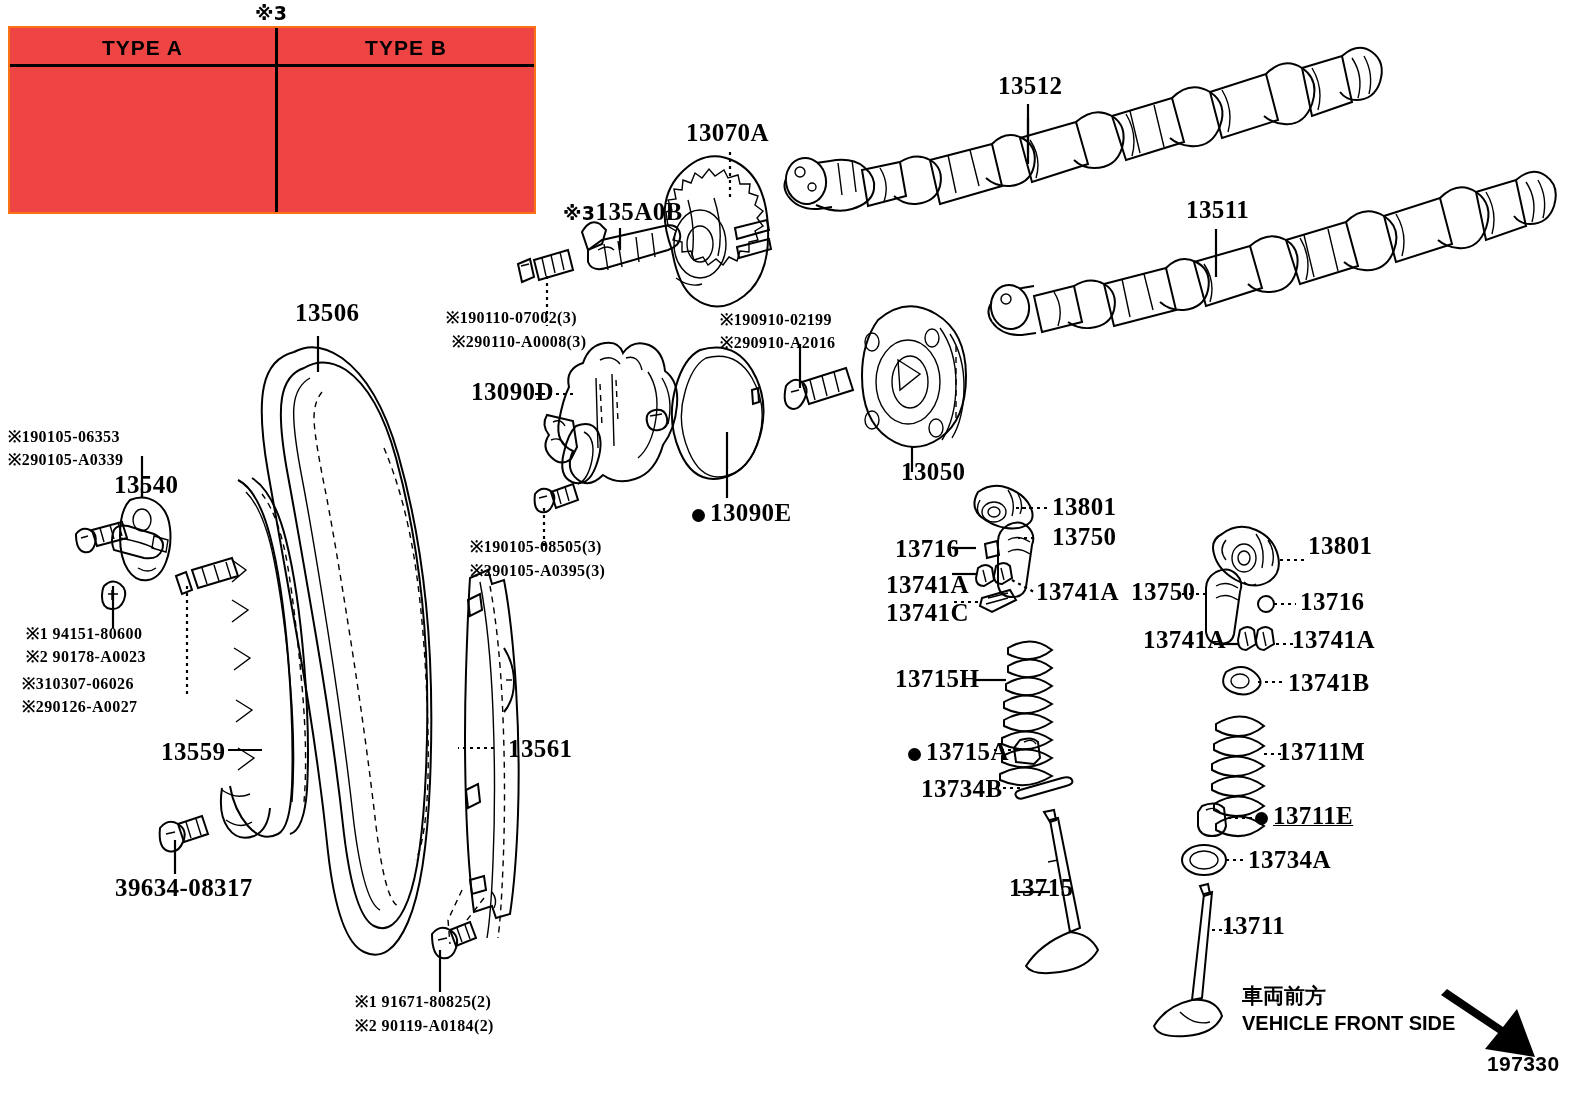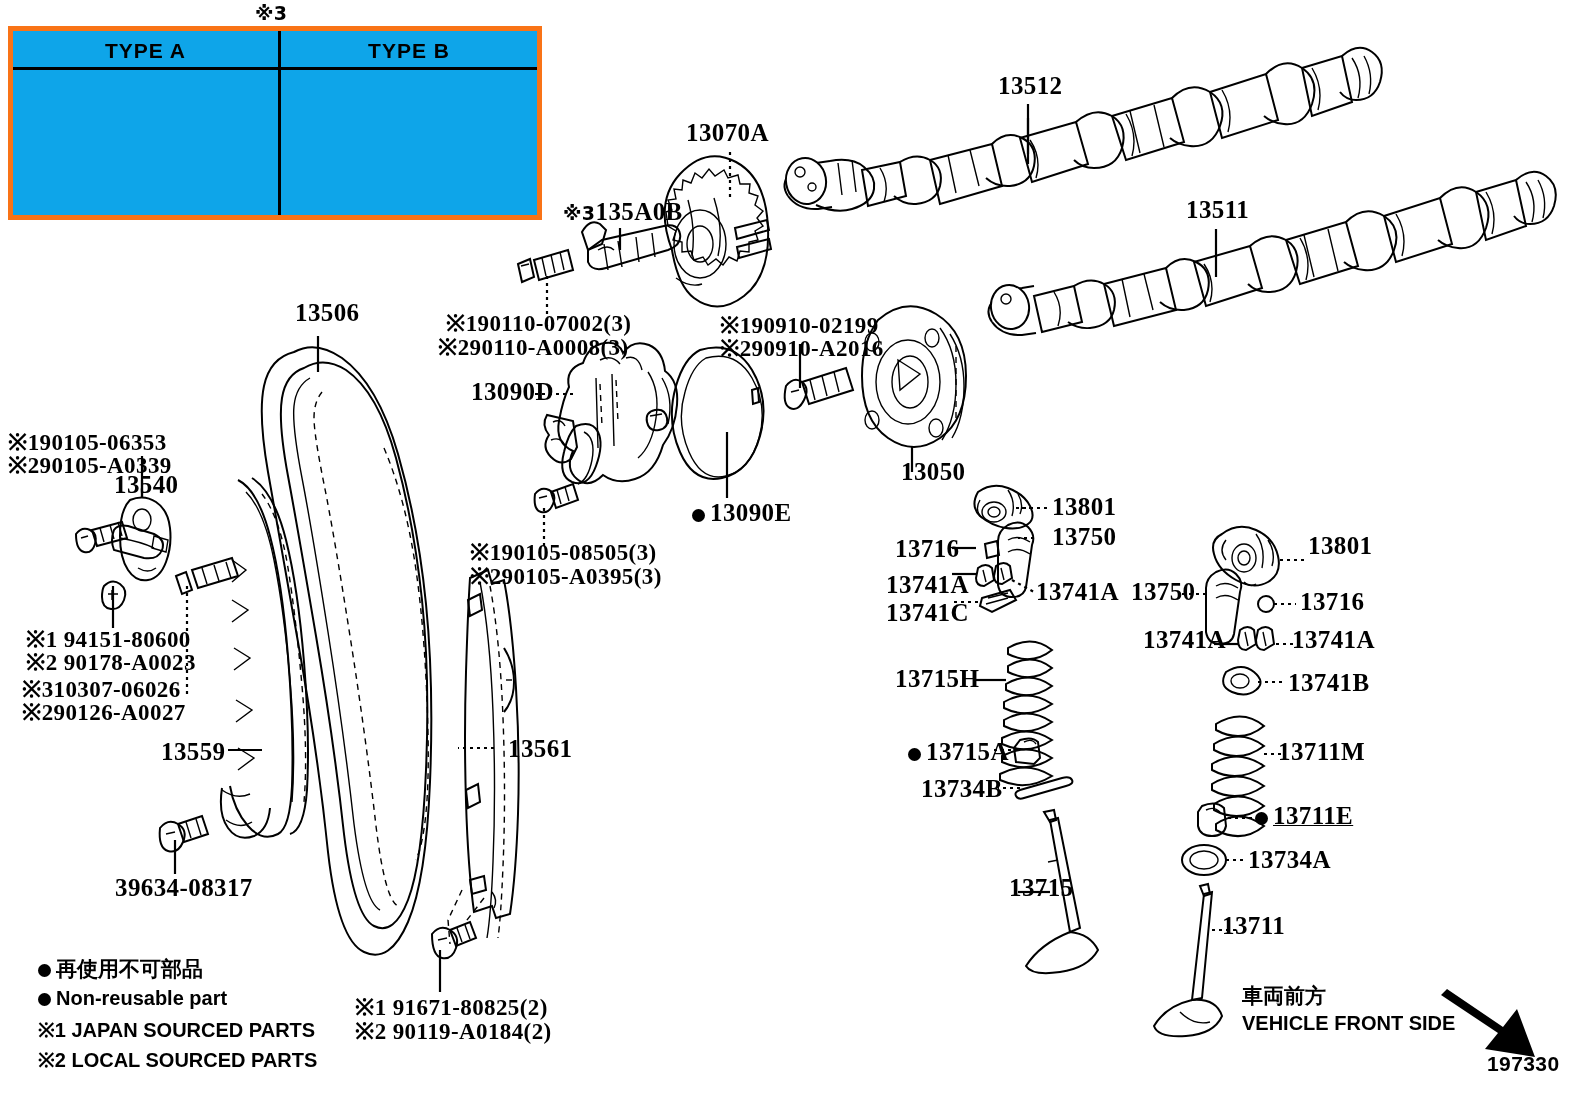--- a/index.html
+++ b/index.html
@@ -1,37 +1,37 @@
 <!DOCTYPE html>
 <html><head>
 <meta charset="utf-8">
 <style>
   html,body{margin:0;padding:0;background:#ffffff;}
   body{width:1592px;height:1099px;position:relative;overflow:hidden;
        font-family:"Liberation Serif",serif;color:#000;}
   #stage{position:absolute;left:0;top:0;width:1592px;height:1099px;}
   .lbl{position:absolute;white-space:nowrap;font-weight:bold;letter-spacing:.4px;}
   .pn{font-family:"Liberation Serif",serif;font-size:25px;font-weight:bold;}
-  .pn-sm{font-family:"Liberation Serif",serif;font-size:23px;font-weight:bold;}
+  .pn-sm{font-family:"Liberation Serif",serif;font-size:16px;font-weight:bold;}
   .tbl-hd{font-family:"Liberation Sans",sans-serif;font-size:21px;font-weight:bold;letter-spacing:1px;}
   .legend{font-family:"Liberation Sans",sans-serif;font-size:20px;font-weight:bold;}
   .legend-jp{font-family:"DejaVu Sans",sans-serif;font-size:21px;font-weight:bold;}
   .dot{display:inline-block;width:13px;height:13px;border-radius:50%;background:#000;
        vertical-align:middle;margin-right:5px;position:relative;top:-2px;}
   .kome{font-family:"DejaVu Sans",sans-serif;font-size:19px;font-weight:bold;}
   svg{position:absolute;left:0;top:0;}
   .ln{stroke:#000;fill:none;}
   .sld{stroke:#000;stroke-width:2;fill:none;}
   .thin{stroke:#000;stroke-width:1.4;fill:none;}
   .lead{stroke:#000;stroke-width:2.2;fill:none;}
   .leadd{stroke:#000;stroke-width:2.2;fill:none;stroke-dasharray:3 4;}
   .fillw{fill:#fff;stroke:#000;stroke-width:2;}
   .fillw1{fill:#fff;stroke:#000;stroke-width:1.5;}
   .dashd{stroke:#000;stroke-width:1.4;fill:none;stroke-dasharray:6 5;}
-  .tblbox{position:absolute;border:5px solid #f97316;background:#0ea5e9;}
+  .tblbox{position:absolute;border:2px solid #f97316;background:#ef4444;}
 </style>
 </head>
 <body>
 
 <div id="stage">
 
   <svg width="1592" height="1099" viewBox="0 0 1592 1099">
 
     <g>
       <path class="fillw1" d="M22 140 h16 v32 h-16 z"></path>
@@ -442,21 +442,21 @@
 
   <div class="lbl pn" style="left:998px;top:72px;">13512</div>
   <div class="lbl pn" style="left:1186px;top:196px;">13511</div>
   <div class="lbl pn" style="left:686px;top:119px;">13070A</div>
 
   <div class="lbl" style="left:563px;top:198px;">
     <span class="kome">※3</span><span class="pn">135A0B</span>
   </div>
 
   <div class="lbl pn-sm" style="left:446px;top:306px;">※190110-07002(3)</div>
-  <div class="lbl pn-sm" style="left:438px;top:330px;text-align:center;">※290110-A0008(3)</div>
+  <div class="lbl pn-sm" style="left:452px;top:330px;text-align:center;">※290110-A0008(3)</div>
 
   <div class="lbl pn" style="left:471px;top:378px;">13090D</div>
 
   <div class="lbl" style="left:692px;top:499px;">
     <span class="dot"></span><span class="pn">13090E</span>
   </div>
 
   <div class="lbl pn-sm" style="left:720px;top:308px;text-align:center;">※190910-02199</div>
   <div class="lbl pn-sm" style="left:720px;top:331px;">※290910-A2016</div>
 
@@ -507,30 +507,20 @@
   <div class="lbl pn" style="left:1288px;top:669px;">13741B</div>
   <div class="lbl pn" style="left:1278px;top:738px;">13711M</div>
 
   <div class="lbl" style="left:1255px;top:802px;text-decoration:underline;">
     <span class="dot"></span><span class="pn">13711E</span>
   </div>
 
   <div class="lbl pn" style="left:1248px;top:846px;">13734A</div>
   <div class="lbl pn" style="left:1222px;top:912px;">13711</div>
 
-  <div style="position:absolute;left:38px;top:955px;">
-    <div style="margin-bottom:4px;">
-      <span class="dot"></span><span class="legend-jp">再使用不可部品</span>
-    </div>
-    <div style="margin-bottom:6px;">
-      <span class="dot"></span><span class="legend">Non-reusable part</span>
-    </div>
-    <div class="legend" style="margin-bottom:3px;">※1 JAPAN SOURCED PARTS</div>
-    <div class="legend">※2 LOCAL SOURCED PARTS</div>
-  </div>
 
   <div style="position:absolute;left:1242px;top:982px;">
     <div class="legend-jp" style="margin-bottom:2px;">車両前方</div>
     <div class="legend">VEHICLE FRONT SIDE</div>
   </div>
 
   <div class="lbl" style="left:1487px;top:1052px;font-family:'Liberation Sans',sans-serif;font-size:21px;font-weight:bold;">197330</div>
 
 </div>
 

